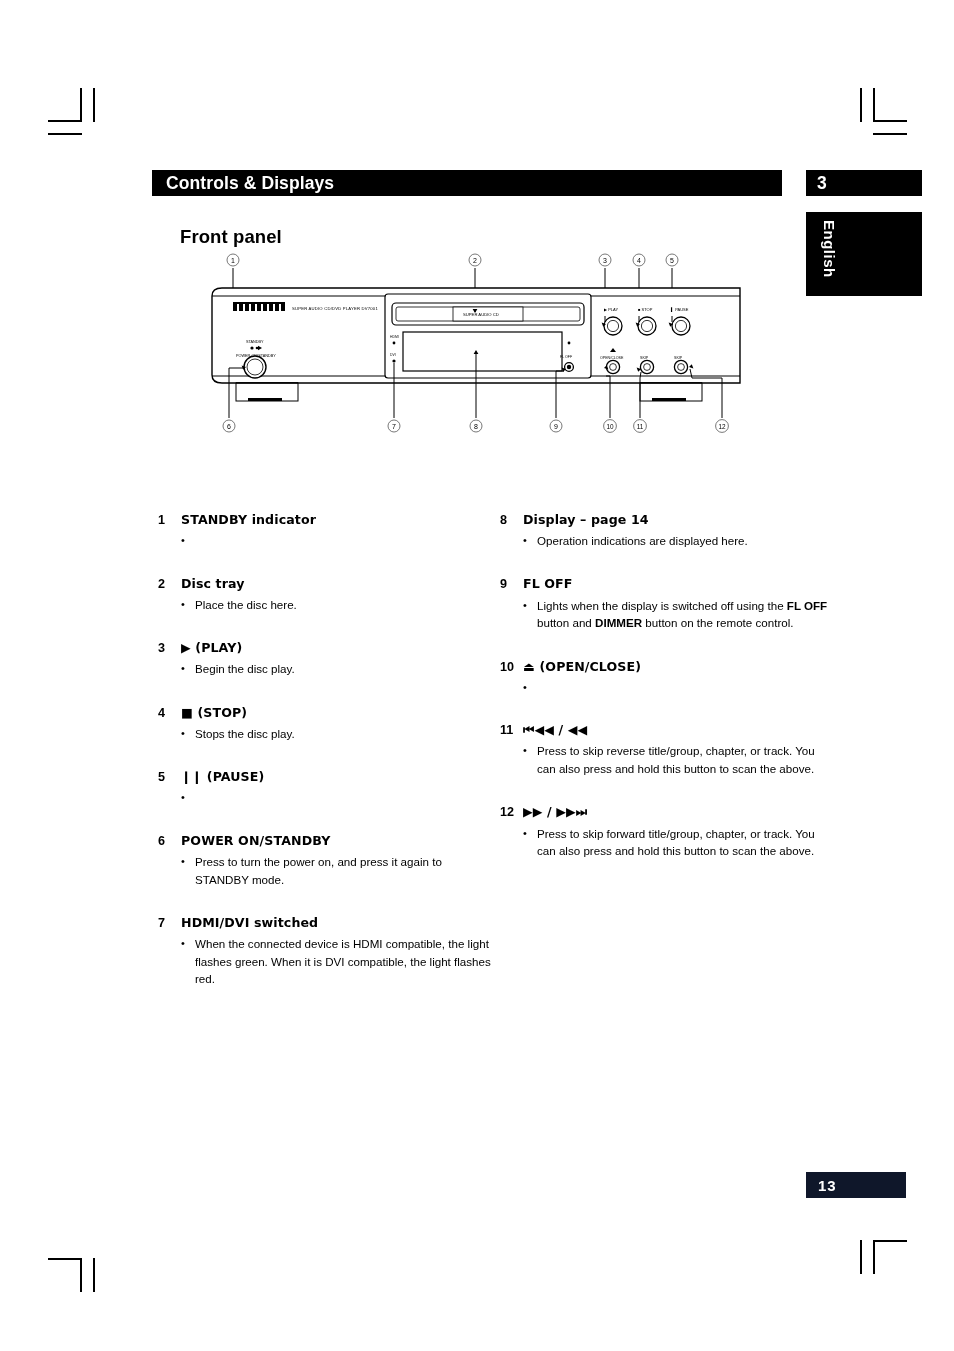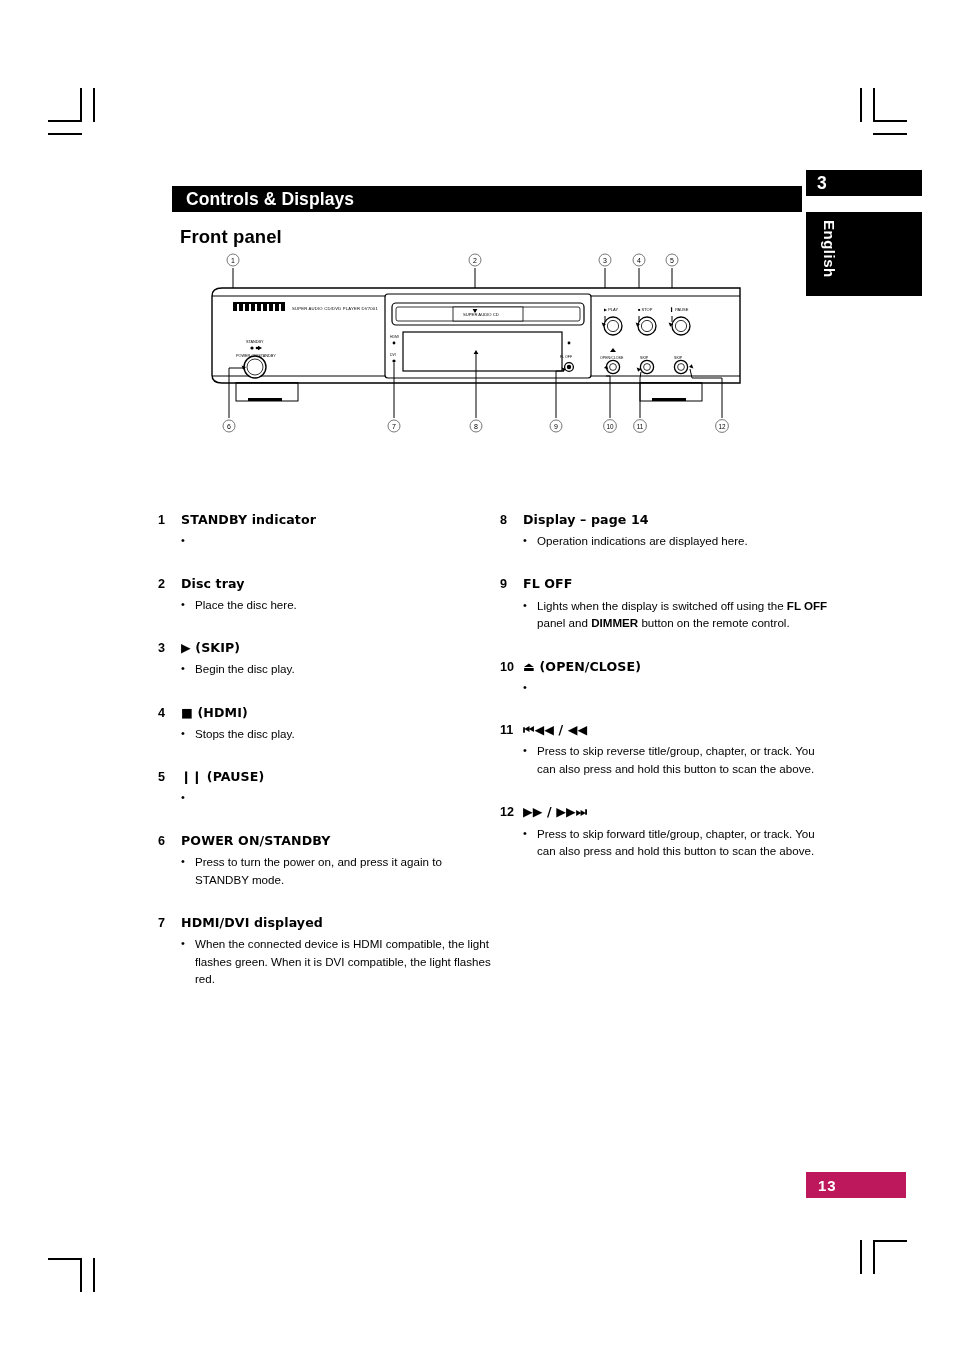--- a/index.html
+++ b/index.html
@@ -33,24 +33,23 @@
   .cm-bl-h { left: 48px;  top: 1258px; width: 34px; height: 2px; }
   .cm-bl-v2{ left: 93px;  top: 1258px; width: 2px;  height: 34px; }
 
   .cm-br-v { left: 873px; top: 1240px; width: 2px; height: 34px; }
   .cm-br-h { left: 873px; top: 1240px; width: 34px; height: 2px; }
   .cm-br-v2{ left: 860px; top: 1240px; width: 2px; height: 34px; }
 
   
   .hdr-bar {
     position: absolute;
-    left: 172px; top: 170px;
+    left: 152px; top: 170px;
     width: 630px; height: 26px;
     background: #000;
-    margin-top: 16px;
   }
   .hdr-title {
     position: absolute;
     left: 14px; top: 50%;
     transform: translateY(-50%);
     color: #fff;
     font-size: 17.5px;
     font-weight: bold;
     letter-spacing: 0.1px;
     white-space: nowrap;
@@ -148,21 +147,21 @@
   .bullet-text b { font-weight: bold; }
 
   
   .sym { font-family: "DejaVu Sans", sans-serif; margin-top: 14px; }
 
   
   .pagenum {
     position: absolute;
     left: 806px; top: 1172px;
     width: 100px; height: 26px;
-    background: #be185d;
+    background: #0f172a;
   }
   .pagenum span {
     position: absolute;
     left: 12px; top: 50%;
     transform: translateY(-50%);
     color: #fff;
     font-size: 15px;
     font-weight: bold;
     letter-spacing: 1px;
   }
@@ -386,31 +385,31 @@
         <span class="entry-title sym">Disc tray</span>
       </div>
       <div class="entry-body">
         <span class="bullet">•</span>
         <span class="bullet-text"><span>Place the disc here.</span></span>
       </div>
     </div>
     <div class="entry">
       <div class="entry-head">
         <span class="entry-num">3</span>
-        <span class="entry-title sym">▶ (SKIP)</span>
+        <span class="entry-title sym">▶ (PLAY)</span>
       </div>
       <div class="entry-body">
         <span class="bullet">•</span>
         <span class="bullet-text"><span>Begin the disc play.</span></span>
       </div>
     </div>
     <div class="entry">
       <div class="entry-head">
         <span class="entry-num">4</span>
-        <span class="entry-title sym">■ (HDMI)</span>
+        <span class="entry-title sym">■ (STOP)</span>
       </div>
       <div class="entry-body">
         <span class="bullet">•</span>
         <span class="bullet-text"><span>Stops the disc play.</span></span>
       </div>
     </div>
     <div class="entry">
       <div class="entry-head">
         <span class="entry-num">5</span>
         <span class="entry-title sym">❙❙ (PAUSE)</span>
@@ -425,21 +424,21 @@
         <span class="entry-title sym">POWER ON/STANDBY</span>
       </div>
       <div class="entry-body">
         <span class="bullet">•</span>
         <span class="bullet-text"><span>Press to turn the power on, and press it again to STANDBY mode.</span></span>
       </div>
     </div>
     <div class="entry">
       <div class="entry-head">
         <span class="entry-num">7</span>
-        <span class="entry-title sym">HDMI/DVI displayed</span>
+        <span class="entry-title sym">HDMI/DVI switched</span>
       </div>
       <div class="entry-body">
         <span class="bullet">•</span>
         <span class="bullet-text"><span>When the connected device is HDMI compatible, the light flashes green. When it is DVI compatible, the light flashes red.</span></span>
       </div>
     </div>
   </div>
 <div class="col col-right" id="col-right">
     <div class="entry">
       <div class="entry-head">
@@ -451,21 +450,21 @@
         <span class="bullet-text"><span>Operation indications are displayed here.</span></span>
       </div>
     </div>
     <div class="entry">
       <div class="entry-head">
         <span class="entry-num">9</span>
         <span class="entry-title sym">FL OFF</span>
       </div>
       <div class="entry-body">
         <span class="bullet">•</span>
-        <span class="bullet-text"><span>Lights when the display is switched off using the </span><b>FL OFF</b><span> panel and </span><b>DIMMER</b><span> button on the remote control.</span></span>
+        <span class="bullet-text"><span>Lights when the display is switched off using the </span><b>FL OFF</b><span> button and </span><b>DIMMER</b><span> button on the remote control.</span></span>
       </div>
     </div>
     <div class="entry">
       <div class="entry-head">
         <span class="entry-num">10</span>
         <span class="entry-title sym">⏏ (OPEN/CLOSE)</span>
       </div>
       <div class="entry-body">
         <span class="bullet">•</span>
       </div>

